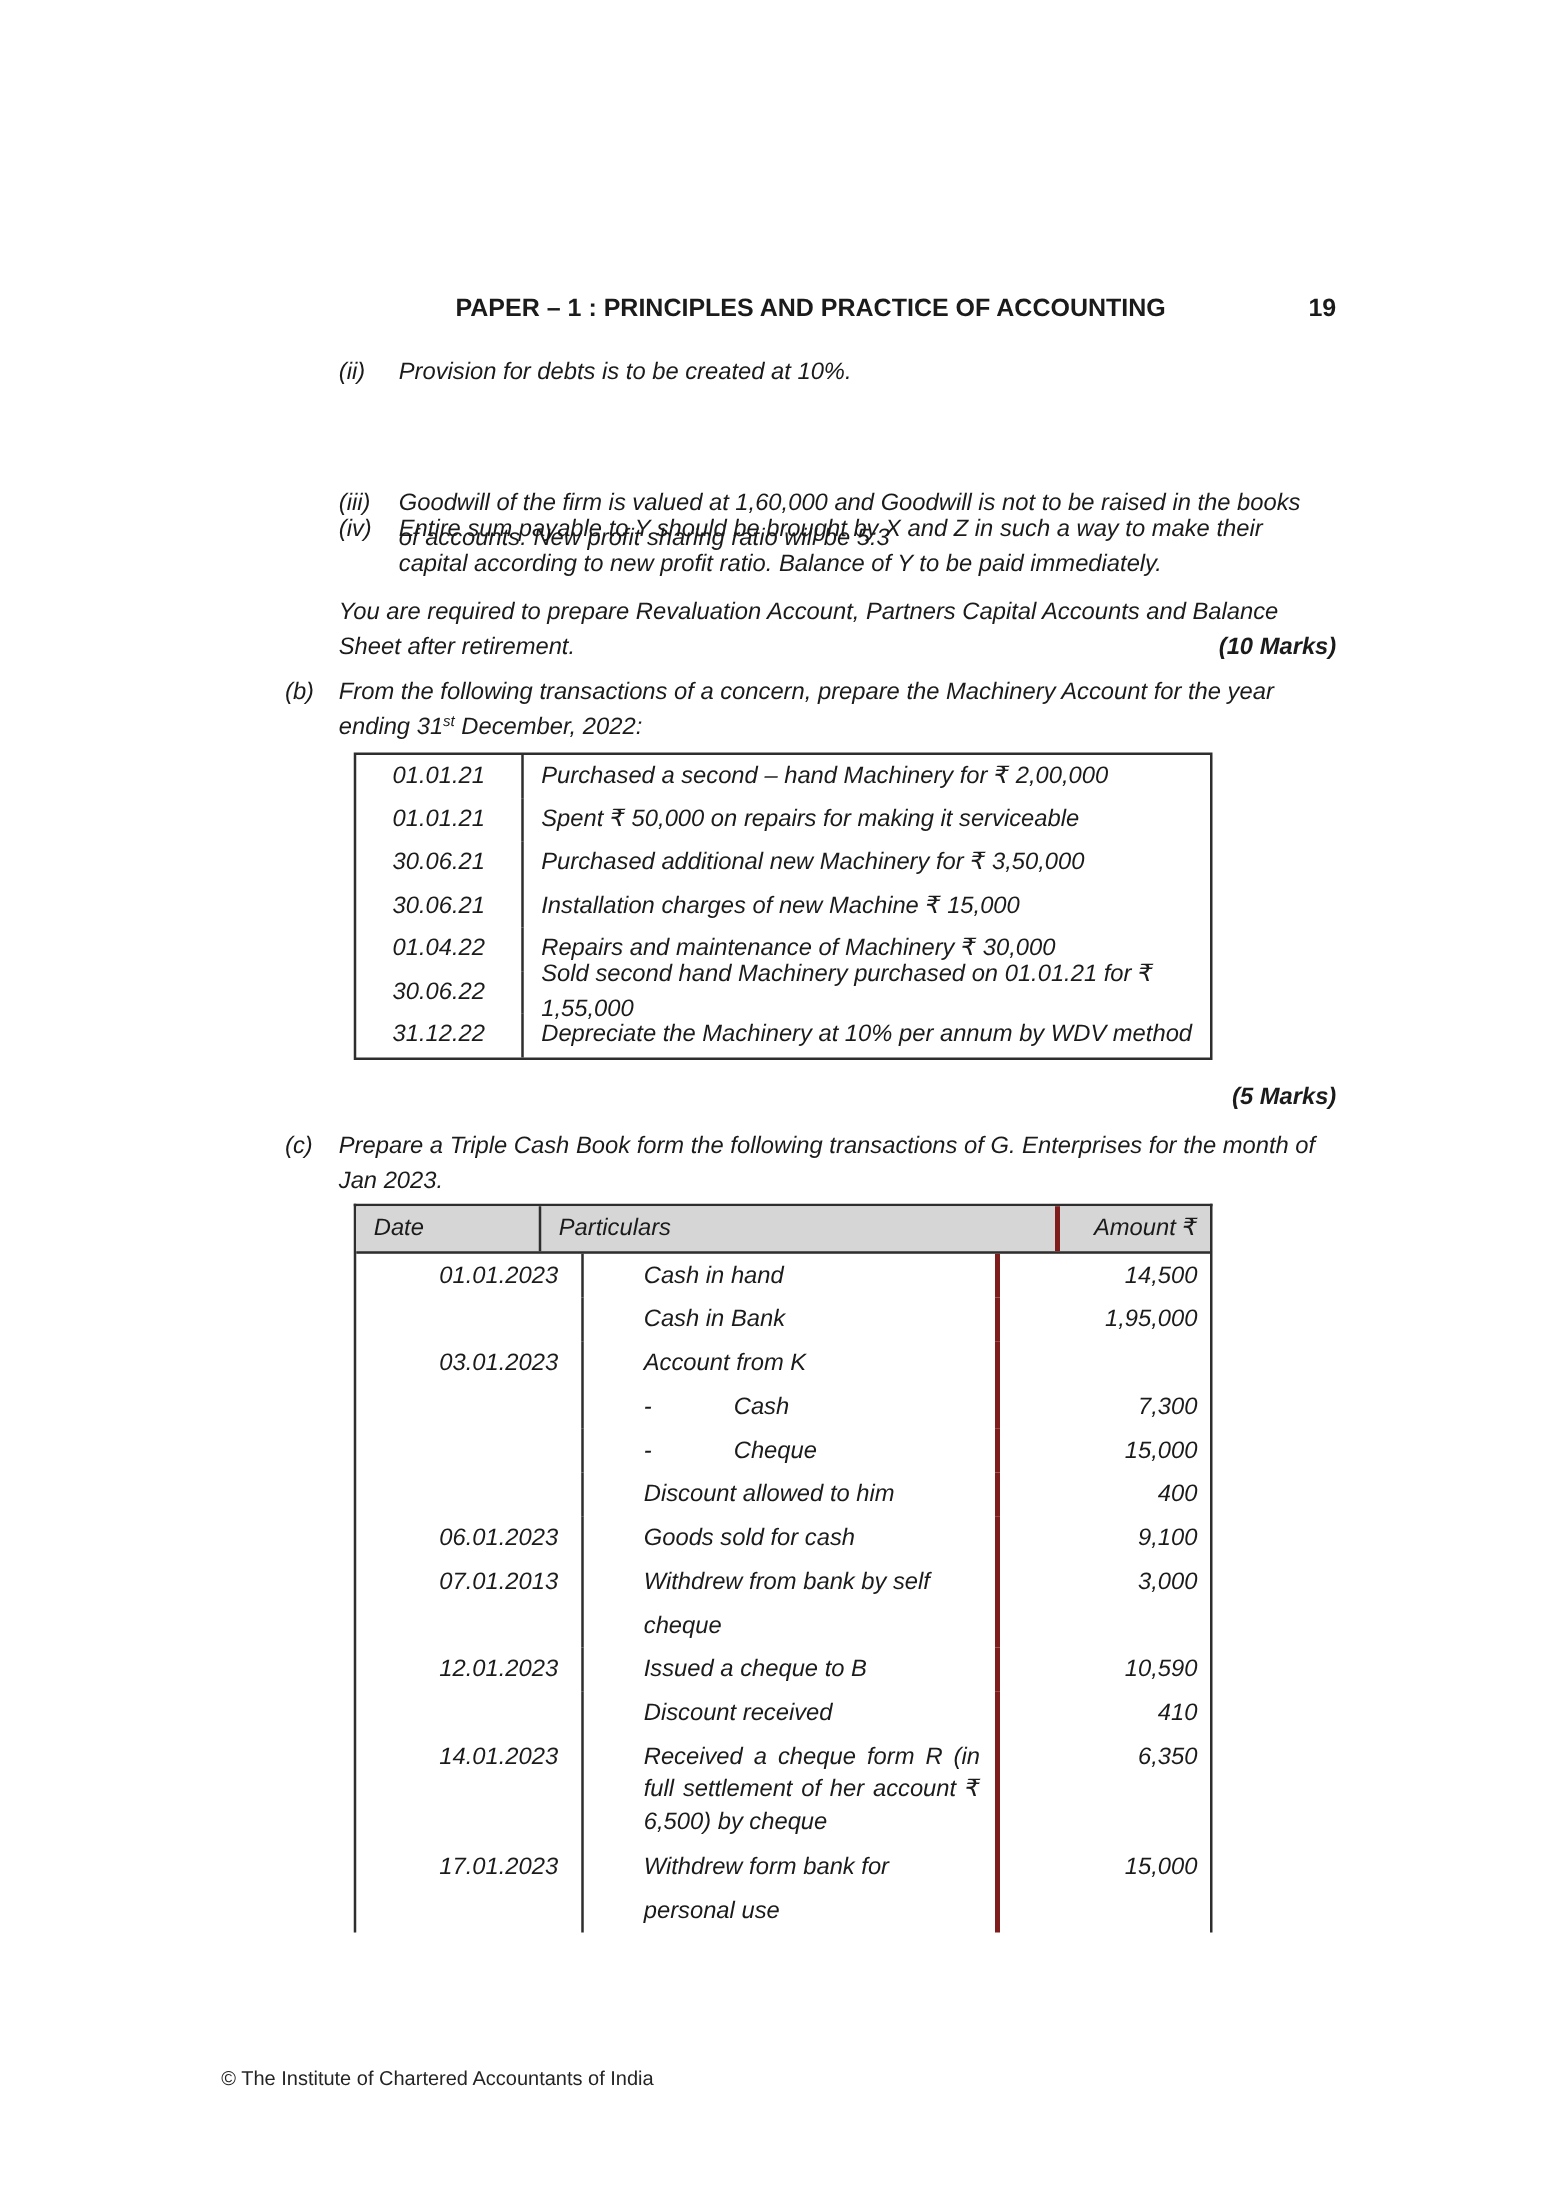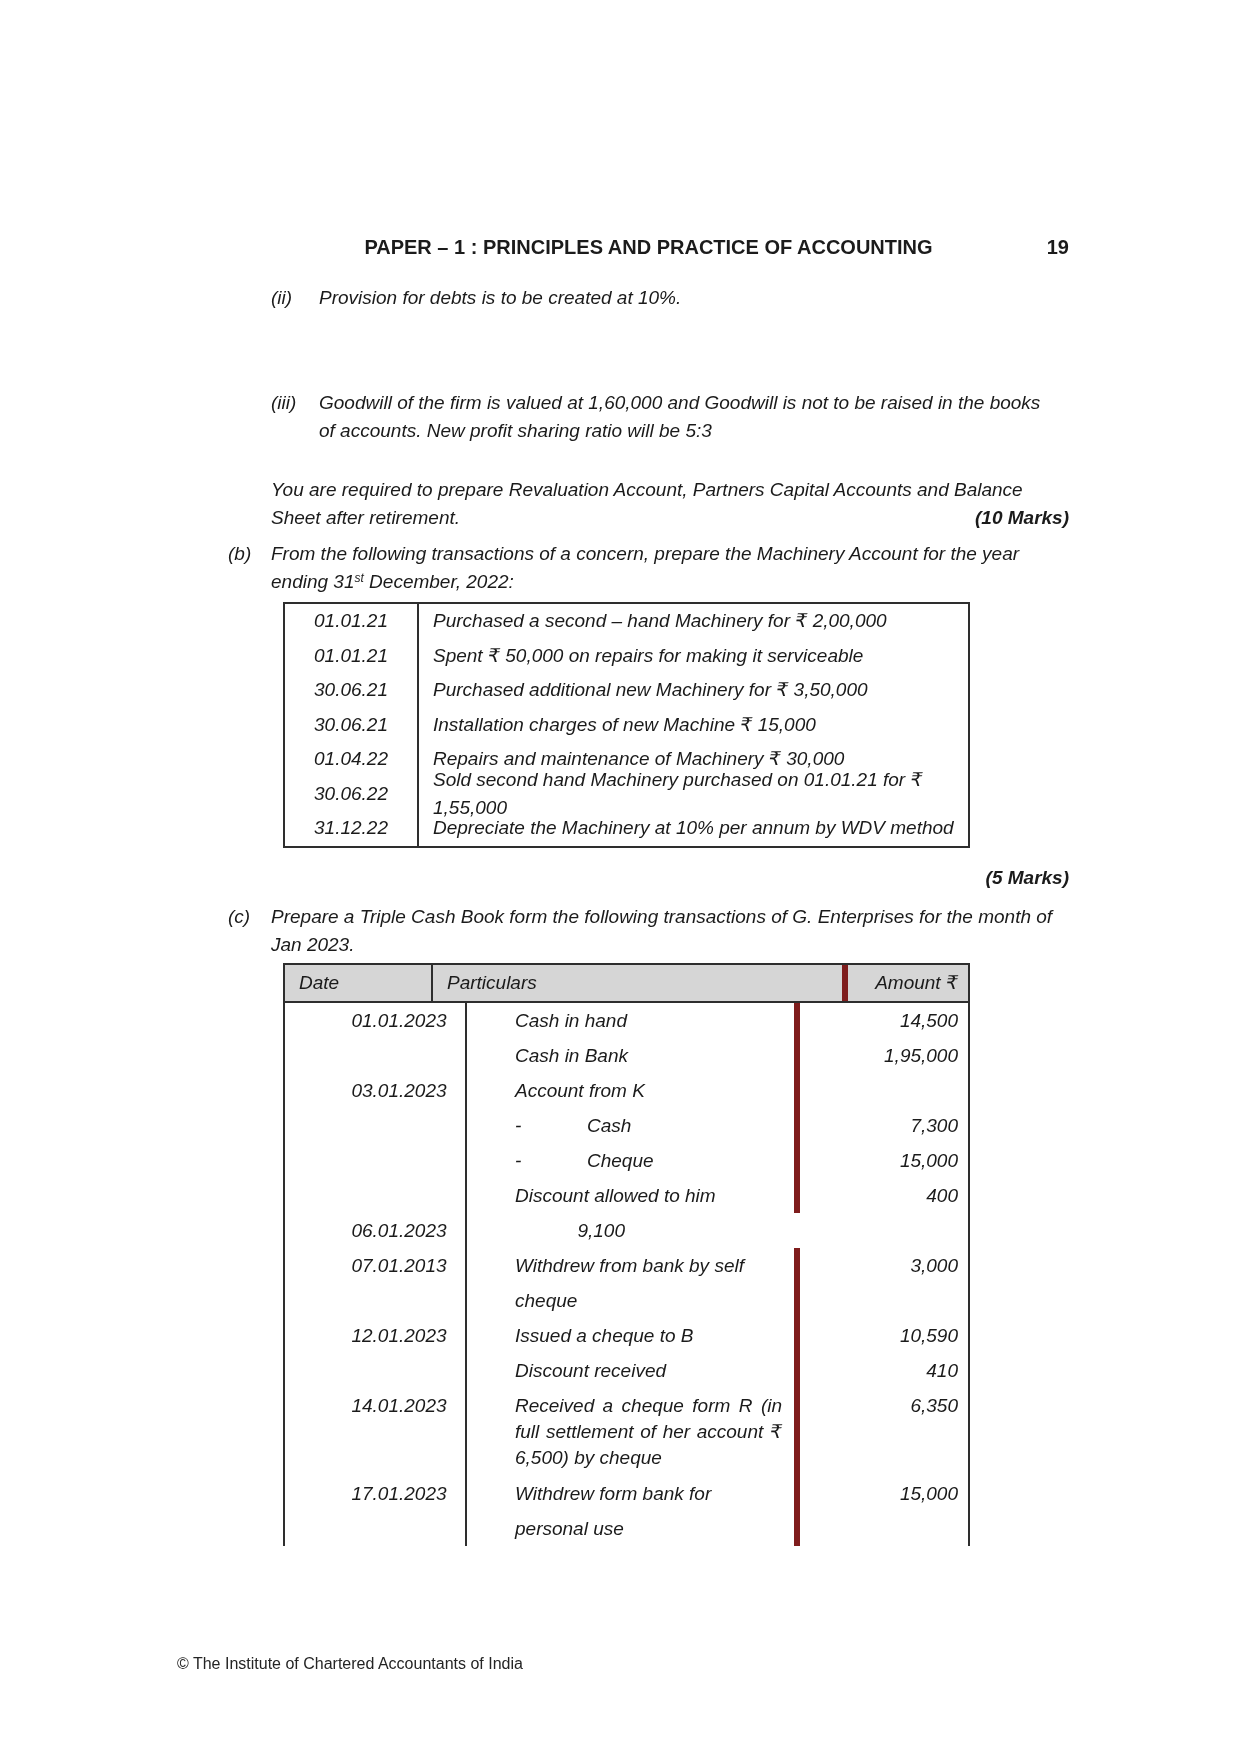--- a/index.html
+++ b/index.html
@@ -45,21 +45,21 @@
   .marks-line{position:absolute;left:228px;top:864px;width:841px;text-align:right;
               font-weight:bold;}
 
   
   .t2{position:absolute;left:283px;top:963px;width:683px;
       border-top:2px solid #2e2e2e;border-left:2px solid #2e2e2e;border-right:2px solid #2e2e2e;}
   .t2-hrow{display:flex;height:36px;background:#d6d6d6;border-bottom:2px solid #2e2e2e;}
   .t2-hrow .hc{display:flex;align-items:center;}
   .t2 .dcol{flex:0 0 132px;border-right:2px solid #2e2e2e;justify-content:center;
             display:flex;align-items:flex-start;text-align:center;}
-  .t2 .pcol{flex:1;border-right:6px solid #7f1d1d;padding-left:14px;padding-right:12px;}
+  .t2 .pcol{flex:1;border-right:4px solid #7f1d1d;padding-left:14px;padding-right:12px;}
   .t2 .acol{flex:0 0 110px;text-align:right;padding-right:10px;justify-content:flex-end;}
   .t2-hrow .dcol{align-items:center;justify-content:flex-start;padding-left:14px;}
   .t2-hrow .acol{display:flex;align-items:center;}
   .t2-row{display:flex;min-height:35px;}
   .t2-row .cell{line-height:35px;padding-left:48px;}
   .t2-row .dcol{line-height:35px;}
   .t2-row .acol{line-height:35px;}
   .t2-row.tall{min-height:62px;}
   .t2-row.tall .pcol{line-height:26px;padding-top:5px;padding-bottom:5px;text-align:justify;}
   .t2-row.tall .dcol,.t2-row.tall .acol{line-height:26px;padding-top:5px;}
@@ -79,20 +79,24 @@
   </div>
 
   <div class="sub it i2">
     <span class="lbl">(ii)</span>
     <span class="txt">Provision for debts is to be created at 10%.</span>
   </div>
   <div class="sub it i3">
     <span class="lbl">(iii)</span>
     <span class="txt">Goodwill of the firm is valued at 1,60,000 and Goodwill is not to be raised in the books of accounts. New profit sharing ratio will be 5:3</span>
   </div>
+  <div class="sub it i4">
+    <span class="lbl">(iv)</span>
+    <span class="txt">Entire sum payable to Y should be brought by X and Z in such a way to make their capital according to new profit ratio. Balance of Y to be paid immediately.</span>
+  </div>
 
   <div class="req it">
     <span>You are required to prepare Revaluation Account, Partners Capital Accounts and Balance Sheet after retirement.</span>
     <span class="marks">(10 Marks)</span>
   </div>
 
   <div class="sec it sec-b">
     <span class="lbl">(b)</span>
     <span class="txt"><span>From the following transactions of a concern, prepare the Machinery Account for the year ending 31</span><sup class="st">st</sup><span> December, 2022:</span></span>
   </div>
@@ -166,20 +170,21 @@
         <span class="pcol cell"><span class="pfx">-</span>Cheque</span>
         <span class="acol cell">15,000</span>
       </div>
       <div class="t2-row">
         <span class="dcol cell"></span>
         <span class="pcol cell">Discount allowed to him</span>
         <span class="acol cell">400</span>
       </div>
       <div class="t2-row">
         <span class="dcol cell">06.01.2023</span>
+        <span class="pcol cell">Goods sold for cash</span>
         <span class="acol cell">9,100</span>
       </div>
       <div class="t2-row">
         <span class="dcol cell">07.01.2013</span>
         <span class="pcol cell">Withdrew from bank by self cheque</span>
         <span class="acol cell">3,000</span>
       </div>
       <div class="t2-row">
         <span class="dcol cell">12.01.2023</span>
         <span class="pcol cell">Issued a cheque to B</span>

